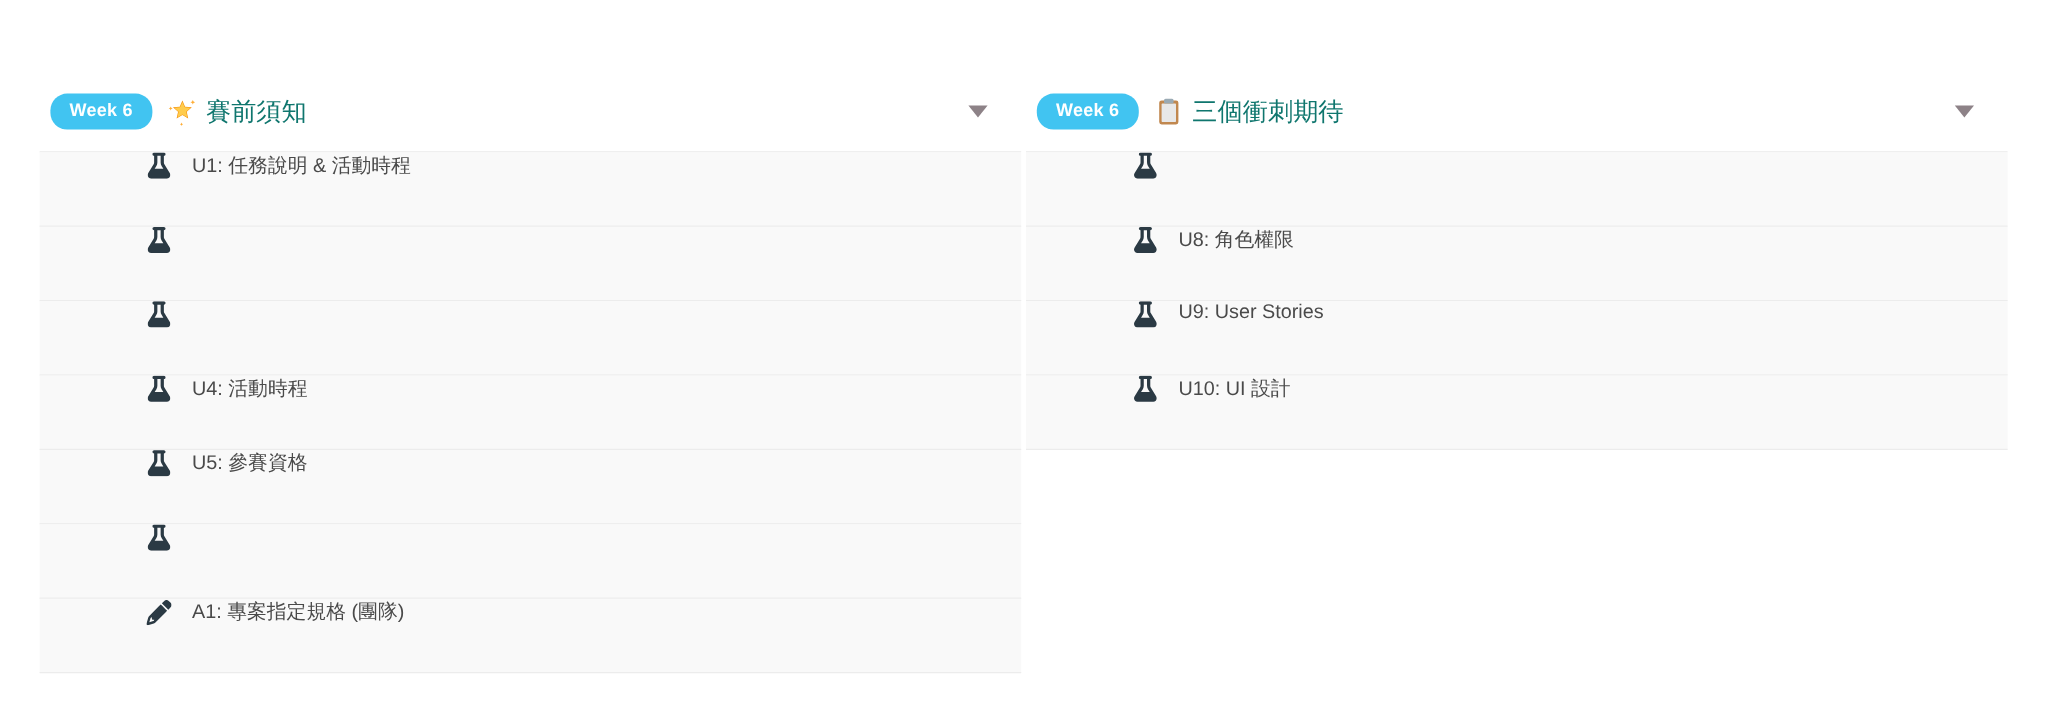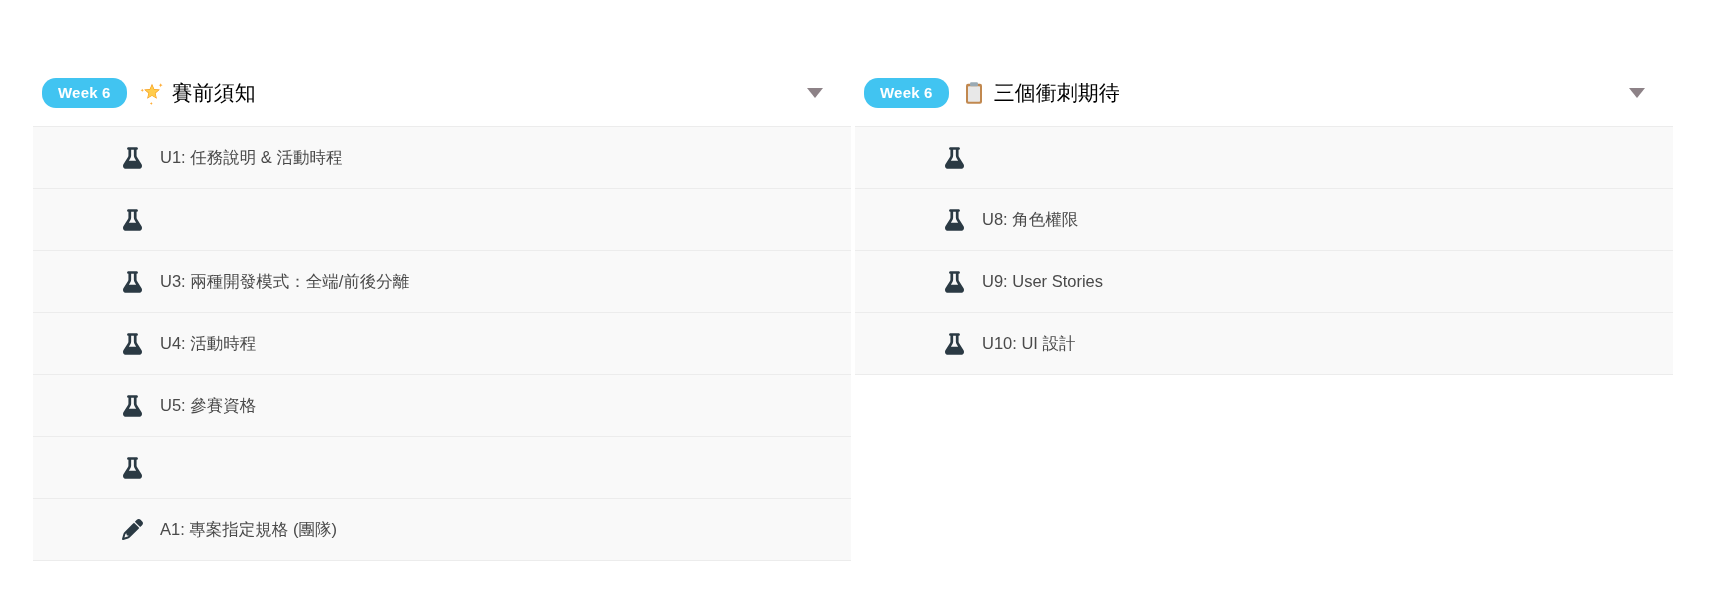--- a/index.html
+++ b/index.html
@@ -34,21 +34,21 @@
   }
   .emoji-icon{
     margin-left:12px;
     width:26px;height:26px;
     display:inline-flex;align-items:center;justify-content:center;
     flex:0 0 auto;
   }
   .panel-title{
     margin-left:7px;
     font-size:21px;
-    color:#000000;
+    color:#0f766e;
     white-space:nowrap;
   }
   .caret-btn{
     position:absolute;
     right:22px;top:50%;
     transform:translateY(-50%);
     width:28px;height:28px;
     display:flex;align-items:center;justify-content:center;
     cursor:pointer;
     background:none;border:none;padding:0;
@@ -60,21 +60,21 @@
     border-top:10px solid #8d8287;
   }
   .lecture-list{
     border-top:1px solid #ececec;
   }
   .lecture-row{
     height:61px;
     background:#f9f9f9;
     border-bottom:1px solid #ececec;
     display:flex;
-    align-items:center;
+    align-items:flex-start;
     padding-left:88px;
     cursor:pointer;
   }
   .lecture-icon{
     width:22px;height:22px;
     display:inline-flex;align-items:center;justify-content:center;
     margin-right:17px;
     flex:0 0 auto;
   }
   .lecture-icon svg{display:block;}
@@ -126,21 +126,20 @@
   </span>
   </div>
 
   <div class="lecture-row">
 
   <span class="lecture-icon">
     <svg width="19" height="22" viewBox="0 0 448 512" aria-hidden="true">
       <path fill="#2b3a44" d="M288 0H160 128C110.3 0 96 14.3 96 32s14.3 32 32 32V196.8c0 11.8-3.3 23.5-9.5 33.5L10.3 406.2C3.6 417.2 0 429.7 0 442.6C0 480.9 31.1 512 69.4 512H378.6c38.3 0 69.4-31.1 69.4-69.4c0-12.8-3.6-25.4-10.3-36.4L329.5 230.4c-6.2-10.1-9.5-21.7-9.5-33.5V64c17.7 0 32-14.3 32-32s-14.3-32-32-32H288zM192 196.8V64h64V196.8c0 23.7 6.6 46.9 19 67.1L309.5 320h-171L173 263.9c12.4-20.2 19-43.4 19-67.1z"></path>
     </svg>
   </span>
-<span class="lecture-label">U3: 兩種開發模式：全端/前後分離</span>
   </div>
 
   <div class="lecture-row">
 
   <span class="lecture-icon">
     <svg width="19" height="22" viewBox="0 0 448 512" aria-hidden="true">
       <path fill="#2b3a44" d="M288 0H160 128C110.3 0 96 14.3 96 32s14.3 32 32 32V196.8c0 11.8-3.3 23.5-9.5 33.5L10.3 406.2C3.6 417.2 0 429.7 0 442.6C0 480.9 31.1 512 69.4 512H378.6c38.3 0 69.4-31.1 69.4-69.4c0-12.8-3.6-25.4-10.3-36.4L329.5 230.4c-6.2-10.1-9.5-21.7-9.5-33.5V64c17.7 0 32-14.3 32-32s-14.3-32-32-32H288zM192 196.8V64h64V196.8c0 23.7 6.6 46.9 19 67.1L309.5 320h-171L173 263.9c12.4-20.2 19-43.4 19-67.1z"></path>
     </svg>
   </span>
 <span class="lecture-label">U4: 活動時程</span>

